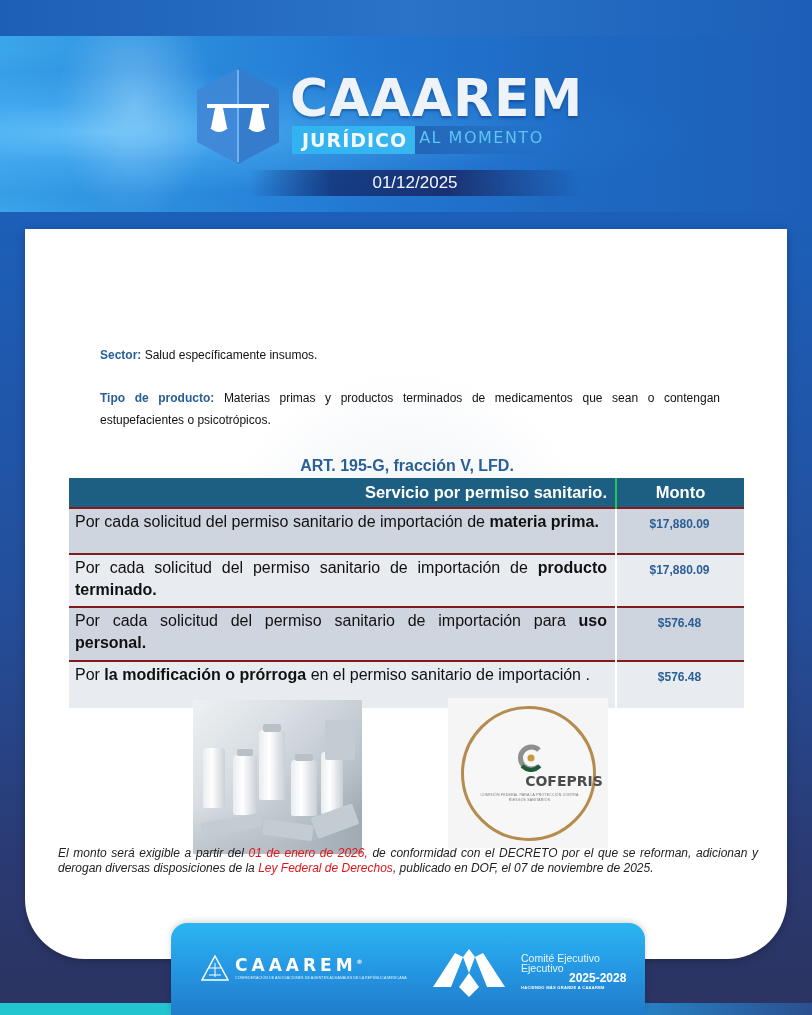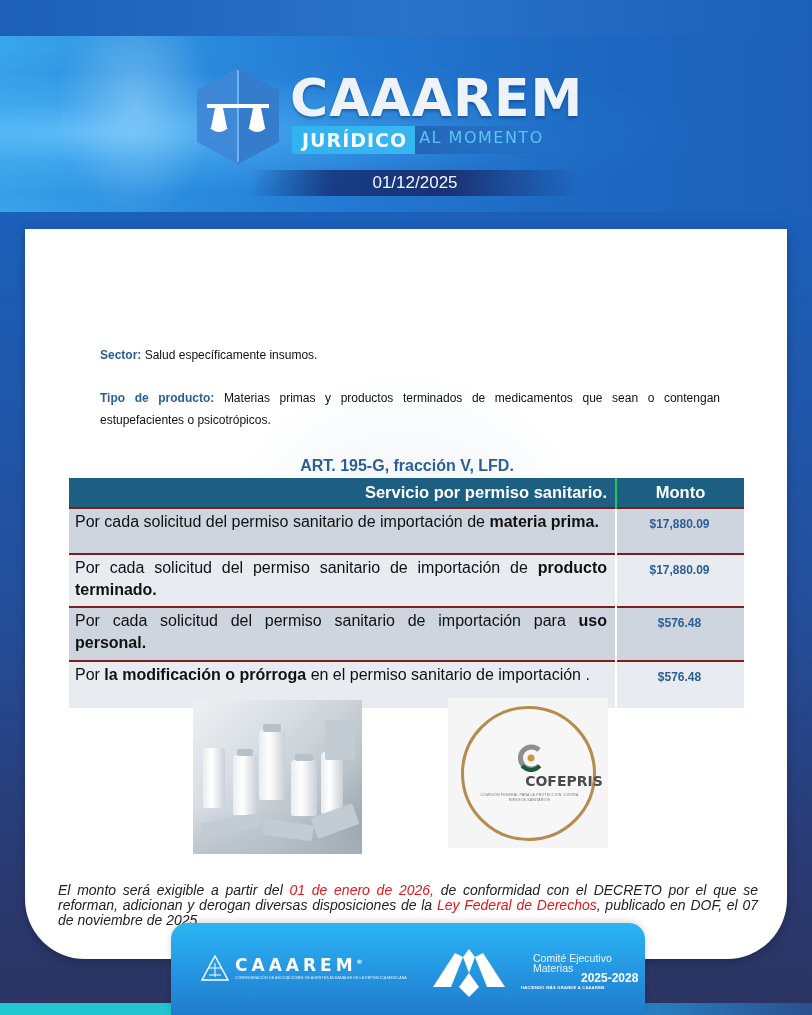--- a/index.html
+++ b/index.html
@@ -134,22 +134,22 @@
   .cofepris-name {
     position:absolute; left:0; top:64px; width:100%; text-align:center;
     font-family:"DejaVu Sans", sans-serif; font-weight:bold; font-size:14px; color:#4b4b4b;margin-left:36px;
   }
   .cofepris-sub {
     position:absolute; left:16px; top:84px; width:100px; text-align:center;
     font-size:3.5px; color:#777; line-height:5px; letter-spacing:0.2px;
   }
 
   .footnote {
-    position:absolute; left:33px; top:654px; width:700px;
-    font-style:italic; font-size:14px; line-height:15px; color:#222; text-align:justify;
+    position:absolute; left:33px; top:617px; width:700px;
+    font-style:italic; font-size:12px; line-height:15px; color:#222; text-align:justify;
   }
   .footnote .hl { color:#e0161b; }
 
   
   .footer-panel {
     position:absolute; left:171px; top:923px; width:474px; height:92px;
     background: linear-gradient(180deg, #2bb5f2 0%, #2597e3 50%, #1f7ccb 100%);
     border-radius:16px 16px 0 0;
     box-shadow: 0 -2px 6px rgba(0,0,0,0.15);
   }
@@ -161,21 +161,21 @@
   .caaarem-footer-word {
     position:absolute; left:34px; top:0;
     font-family:"DejaVu Sans", sans-serif; font-weight:bold; font-size:17px; letter-spacing:4px; color:#fff;
   }
   .caaarem-footer-sub {
     position:absolute; left:34px; top:21px; font-size:3.6px; color:#e6f4ff; letter-spacing:0.1px; white-space:nowrap;
   }
   .committee {
     position:absolute; left:350px; top:30px; width:120px;
   }
-  .committee-l1, .committee-l2 { color:#e8f6ff; font-size:10.5px; line-height:10px; font-weight:300;margin-left:12px; }
+  .committee-l1, .committee-l2 { color:#e8f6ff; font-size:10.5px; line-height:10px; font-weight:300; }
   .committee-years { font-weight:bold; font-size:12px; color:#fff;padding-left:48px; }
   .committee-slogan { font-size:4px; color:#fff; font-weight:bold; margin-top:2px; letter-spacing:0.3px; }
   .eagle { position:absolute; left:258px; top:20px; width:80px; height:56px; }
 </style>
 </head>
 <body>
 
 <div class="top-band"></div>
 
 <div class="hero">
@@ -308,16 +308,16 @@
 
   <svg class="eagle" viewBox="0 0 80 56">
     <polygon points="4,44 26,10 34,14 22,44" fill="#ffffff"></polygon>
     <polygon points="34,14 40,6 46,14 40,30" fill="#ffffff"></polygon>
     <polygon points="46,14 54,10 76,44 58,44" fill="#ffffff"></polygon>
     <polygon points="30,44 40,30 50,44 40,54" fill="#ffffff"></polygon>
   </svg>
 
   <div class="committee">
     <div class="committee-l1">Comité Ejecutivo</div>
-    <div class="committee-l2"><span>Materias</span> <span class="committee-years">2025-2028</span></div>
+    <div class="committee-l2"><span>Ejecutivo</span> <span class="committee-years">2025-2028</span></div>
     <div class="committee-slogan">HACIENDO MÁS GRANDE A CAAAREM</div>
   </div>
 </div>
 
 </body></html>

